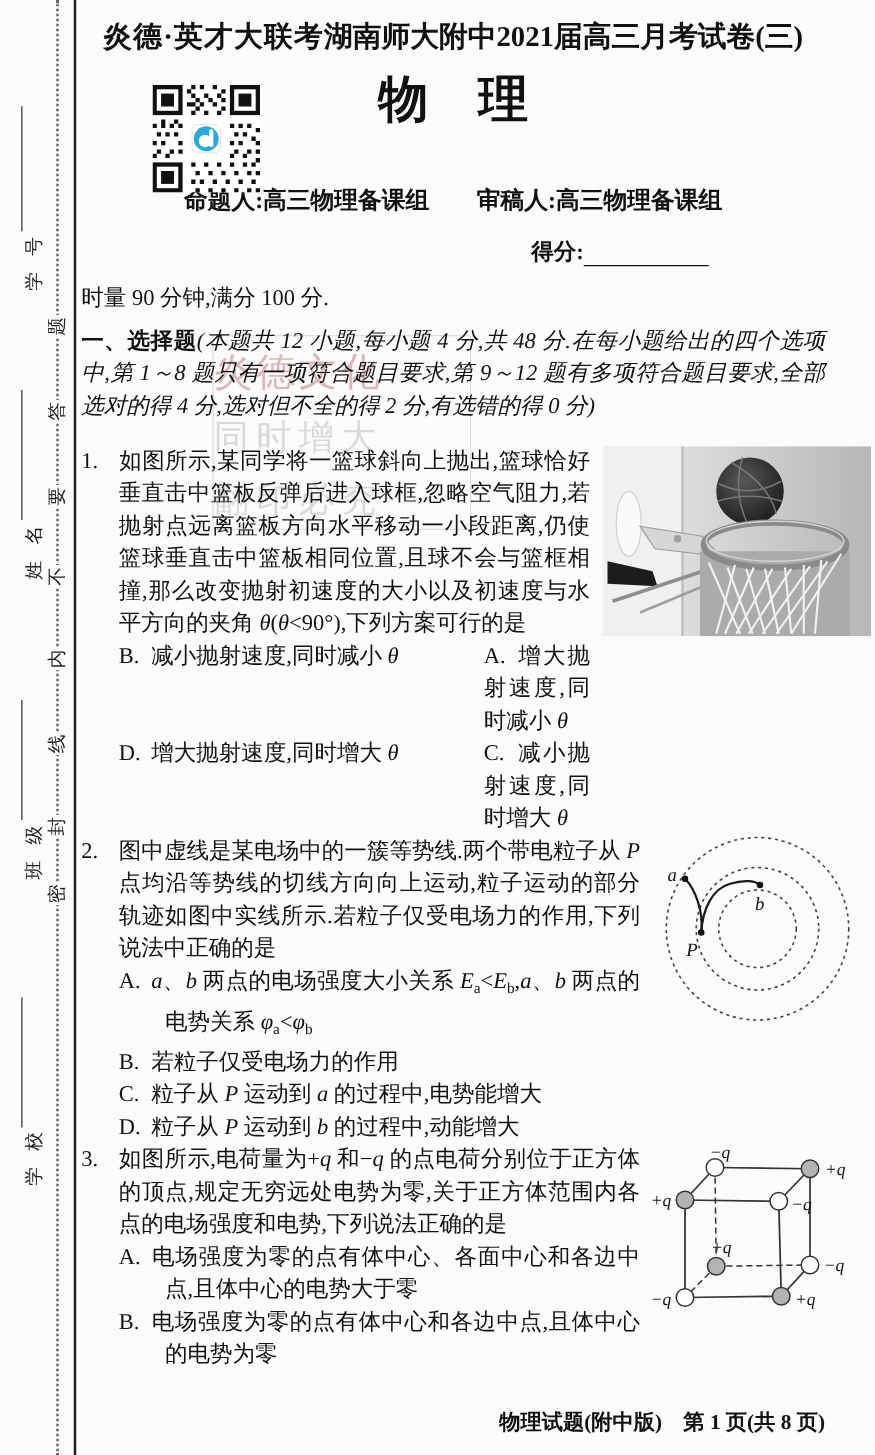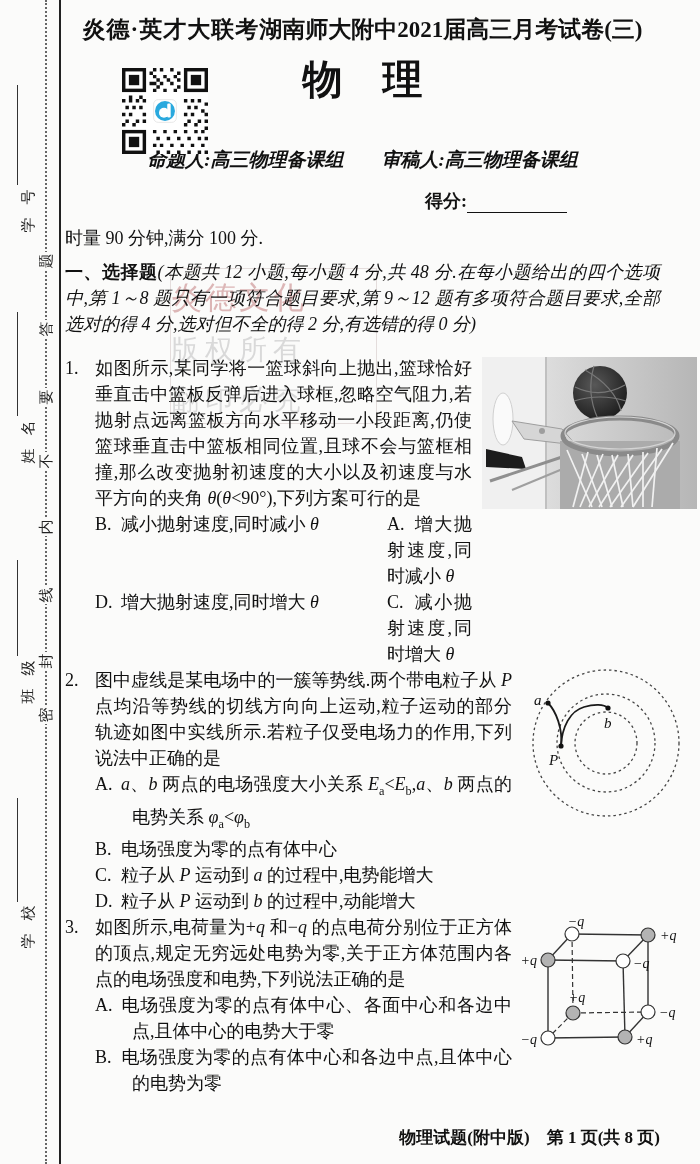--- a/index.html
+++ b/index.html
@@ -16,21 +16,21 @@
   .field-char{left:19px;}
   .v-line{position:absolute;left:17px;width:1px;background:#333;}
   .dotted-line{position:absolute;left:45px;top:0;bottom:0;width:0;border-left:2px dotted #666;z-index:1;}
   .solid-line{position:absolute;left:59px;top:0;bottom:0;width:2px;background:#222;}
   
   .main{position:relative;margin-left:62px;padding:0 40px 0 3px;}
   .exam-title{margin:14px 0 0;text-align:center;font-size:23px;font-weight:bold;white-space:nowrap;}
   .exam-title .brand{font-weight:700;letter-spacing:1px;}
   .qr{position:absolute;left:60px;top:54px;width:86px;height:86px;}
   .subject{margin-top:12px;text-align:center;font-size:40px;font-weight:bold;line-height:46px;}
-  .setters{margin-top:44px;text-align:center;font-size:19px;font-weight:bold;font-style:italic;}
+  .setters{margin-top:44px;text-align:center;font-size:19px;font-weight:bold;}
   .score-row{margin:16px 93px 0 0;display:flex;justify-content:flex-end;align-items:flex-end;
              font-size:18px;font-weight:bold;}
   .score-line{display:inline-block;width:100px;height:16px;border-bottom:1.6px solid #111;}
   .intro{margin-top:12px;font-size:18px;line-height:26px;}
   .intro .l1{text-indent:2em;}
   .part-title{margin-top:16px;text-align:center;font-size:26px;font-weight:bold;line-height:34px;}
   .section{margin-top:8px;font-size:18px;line-height:26px;text-align:justify;}
   .section .head{font-weight:bold;}
   .section .note{font-style:italic;}
   .question{font-size:18px;line-height:26px;}
@@ -86,21 +86,21 @@
   <span class="v-char seal-char" style="top:518px">内</span>
   <span class="v-char seal-char" style="top:586px">线</span>
   <span class="v-char seal-char" style="top:652px">封</span>
   <span class="v-char seal-char" style="top:706px">密</span>
 </div>
 
 <div class="main">
 
   <div class="watermark">
     <div class="wm1">炎德文化</div>
-    <div class="wm2">版权所有</div>
+    <div class="wm2">同时增大</div>
     <div class="wm2">翻印必究</div>
   </div>
 
   <h1 class="exam-title"><span class="brand">炎德·英才大联考</span><span>湖南师大附中2021届高三月考试卷(三)</span></h1>
 
   <svg class="qr" viewBox="0 0 25 25">
     <rect width="25" height="25" fill="#fff"></rect>
     <g fill="#111">
       <rect x="0" y="0" width="7" height="7"></rect>
         <rect x="18" y="0" width="7" height="7"></rect>
@@ -216,21 +216,21 @@
         <circle cx="28" cy="36" r="2.6"></circle>
         <circle cx="88" cy="41" r="2.6"></circle>
         <circle cx="41" cy="79" r="2.6"></circle>
       </g>
       <text class="fig-label" x="14" y="38">a</text>
       <text class="fig-label" x="84" y="61">b</text>
       <text class="fig-label" x="29" y="98">P</text>
     </svg>
     <div class="q-text"><span class="q-num">2.</span><span>图中虚线是某电场中的一簇等势线.两个带电粒子从 <i>P</i> 点均沿等势线的切线方向向上运动,粒子运动的部分轨迹如图中实线所示.若粒子仅受电场力的作用,下列说法中正确的是</span></div>
     <div class="opt"><span class="opt-label">A.</span><span><i>a</i>、<i>b</i> 两点的电场强度大小关系 <i>E</i><sub>a</sub>&lt;<i>E</i><sub>b</sub>,<i>a</i>、<i>b</i> 两点的电势关系 <i>φ</i><sub>a</sub>&lt;<i>φ</i><sub>b</sub></span></div>
-    <div class="opt"><span class="opt-label">B.</span><span>电场强度为零的点有体中心</span></div>
+    <div class="opt"><span class="opt-label">B.</span><span>若粒子仅受电场力的作用</span></div>
     <div class="opt"><span class="opt-label">C.</span><span>粒子从 <i>P</i> 运动到 <i>a</i> 的过程中,电势能增大</span></div>
     <div class="opt"><span class="opt-label">D.</span><span>粒子从 <i>P</i> 运动到 <i>b</i> 的过程中,动能增大</span></div>
   </div>
 
   <div class="question">
     <svg class="figure-right fig-cube" viewBox="0 0 178 150">
       <g stroke="#333" stroke-width="1.4">
         <line x1="28" y1="44" x2="103" y2="45"></line>
           <line x1="28" y1="44" x2="28" y2="122"></line>
         <line x1="103" y1="45" x2="105" y2="121"></line>

